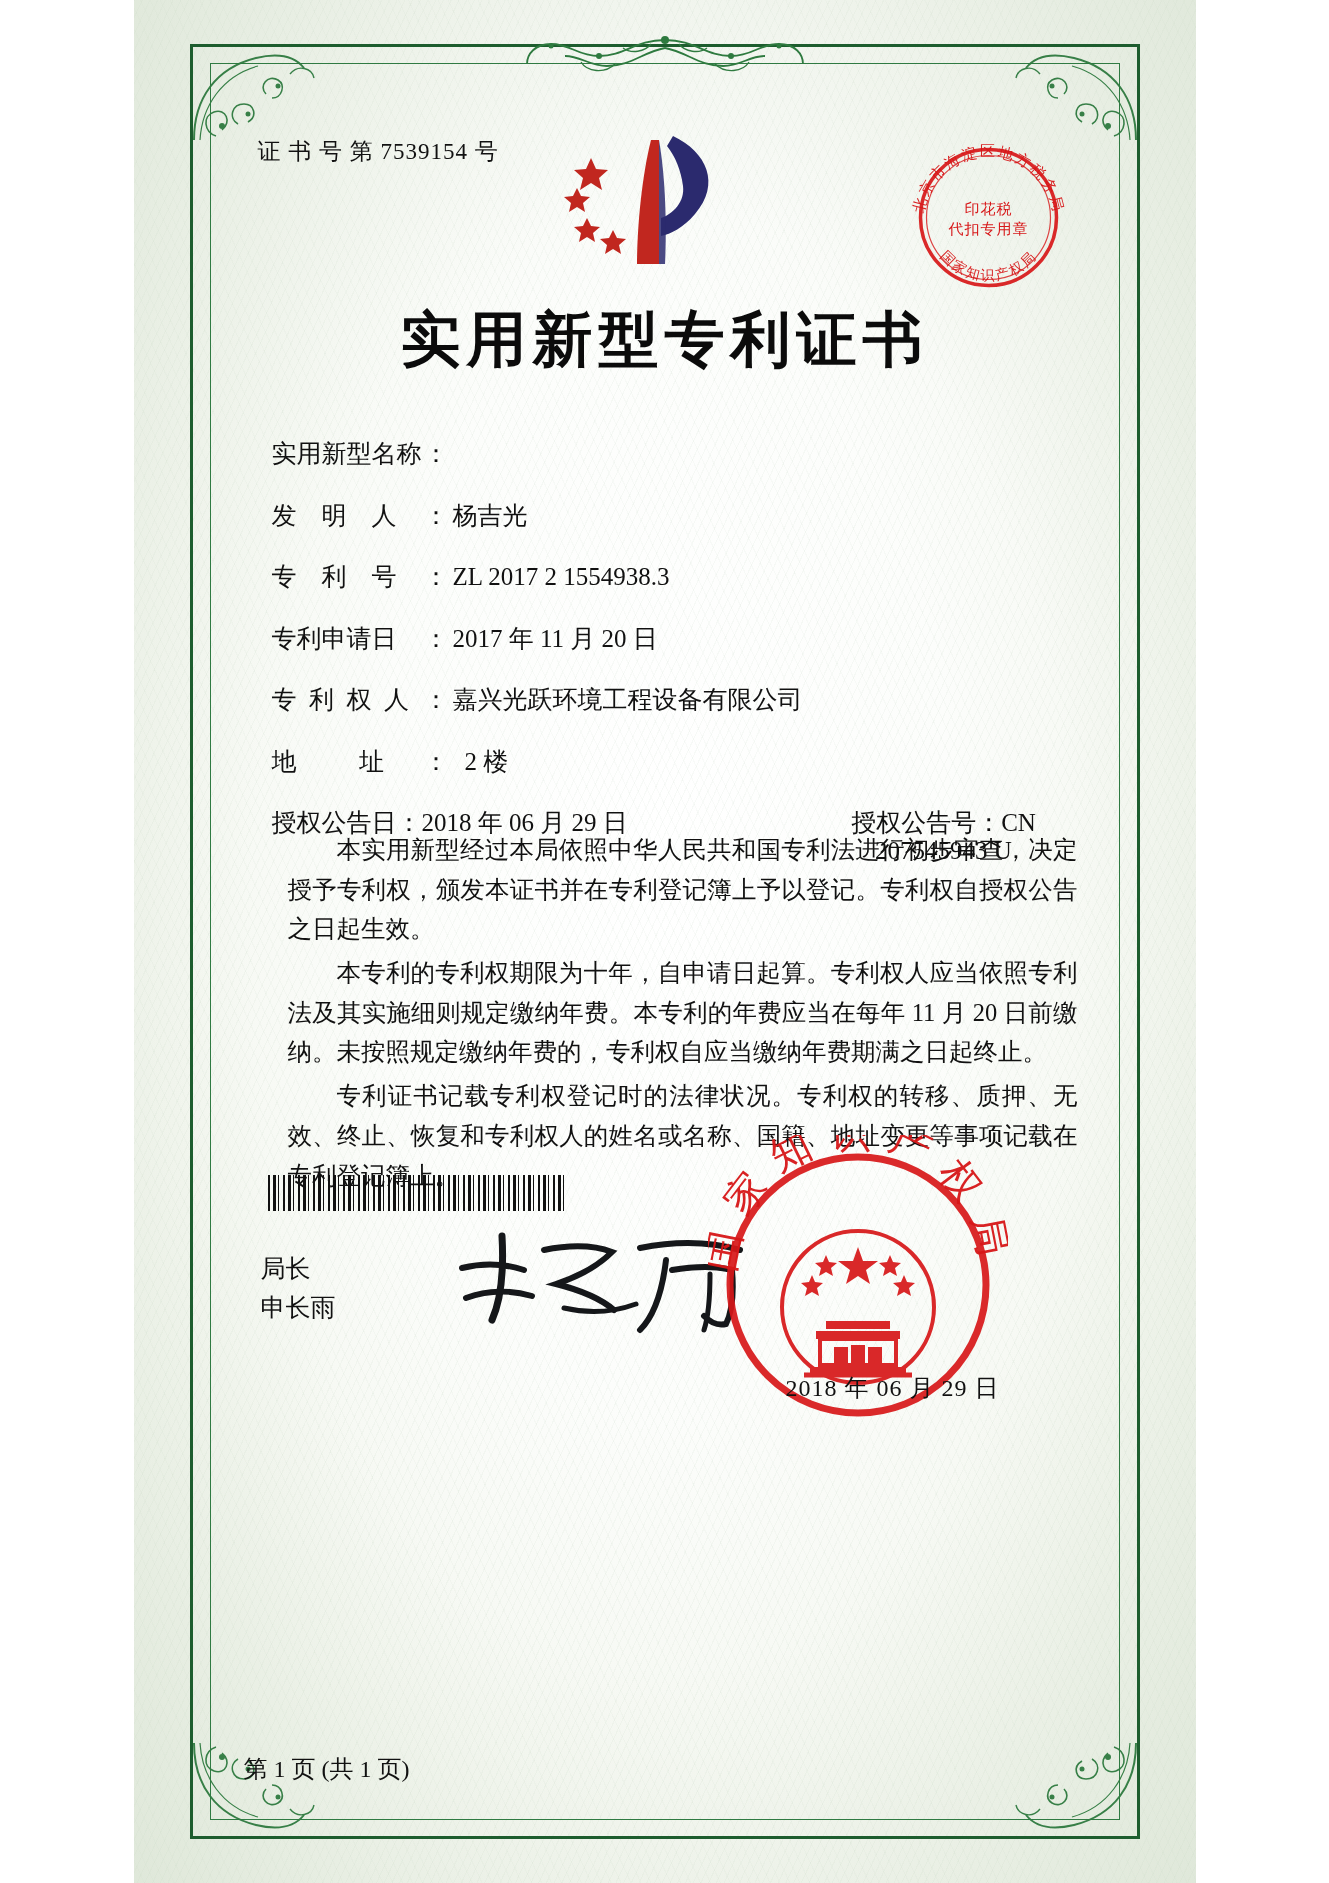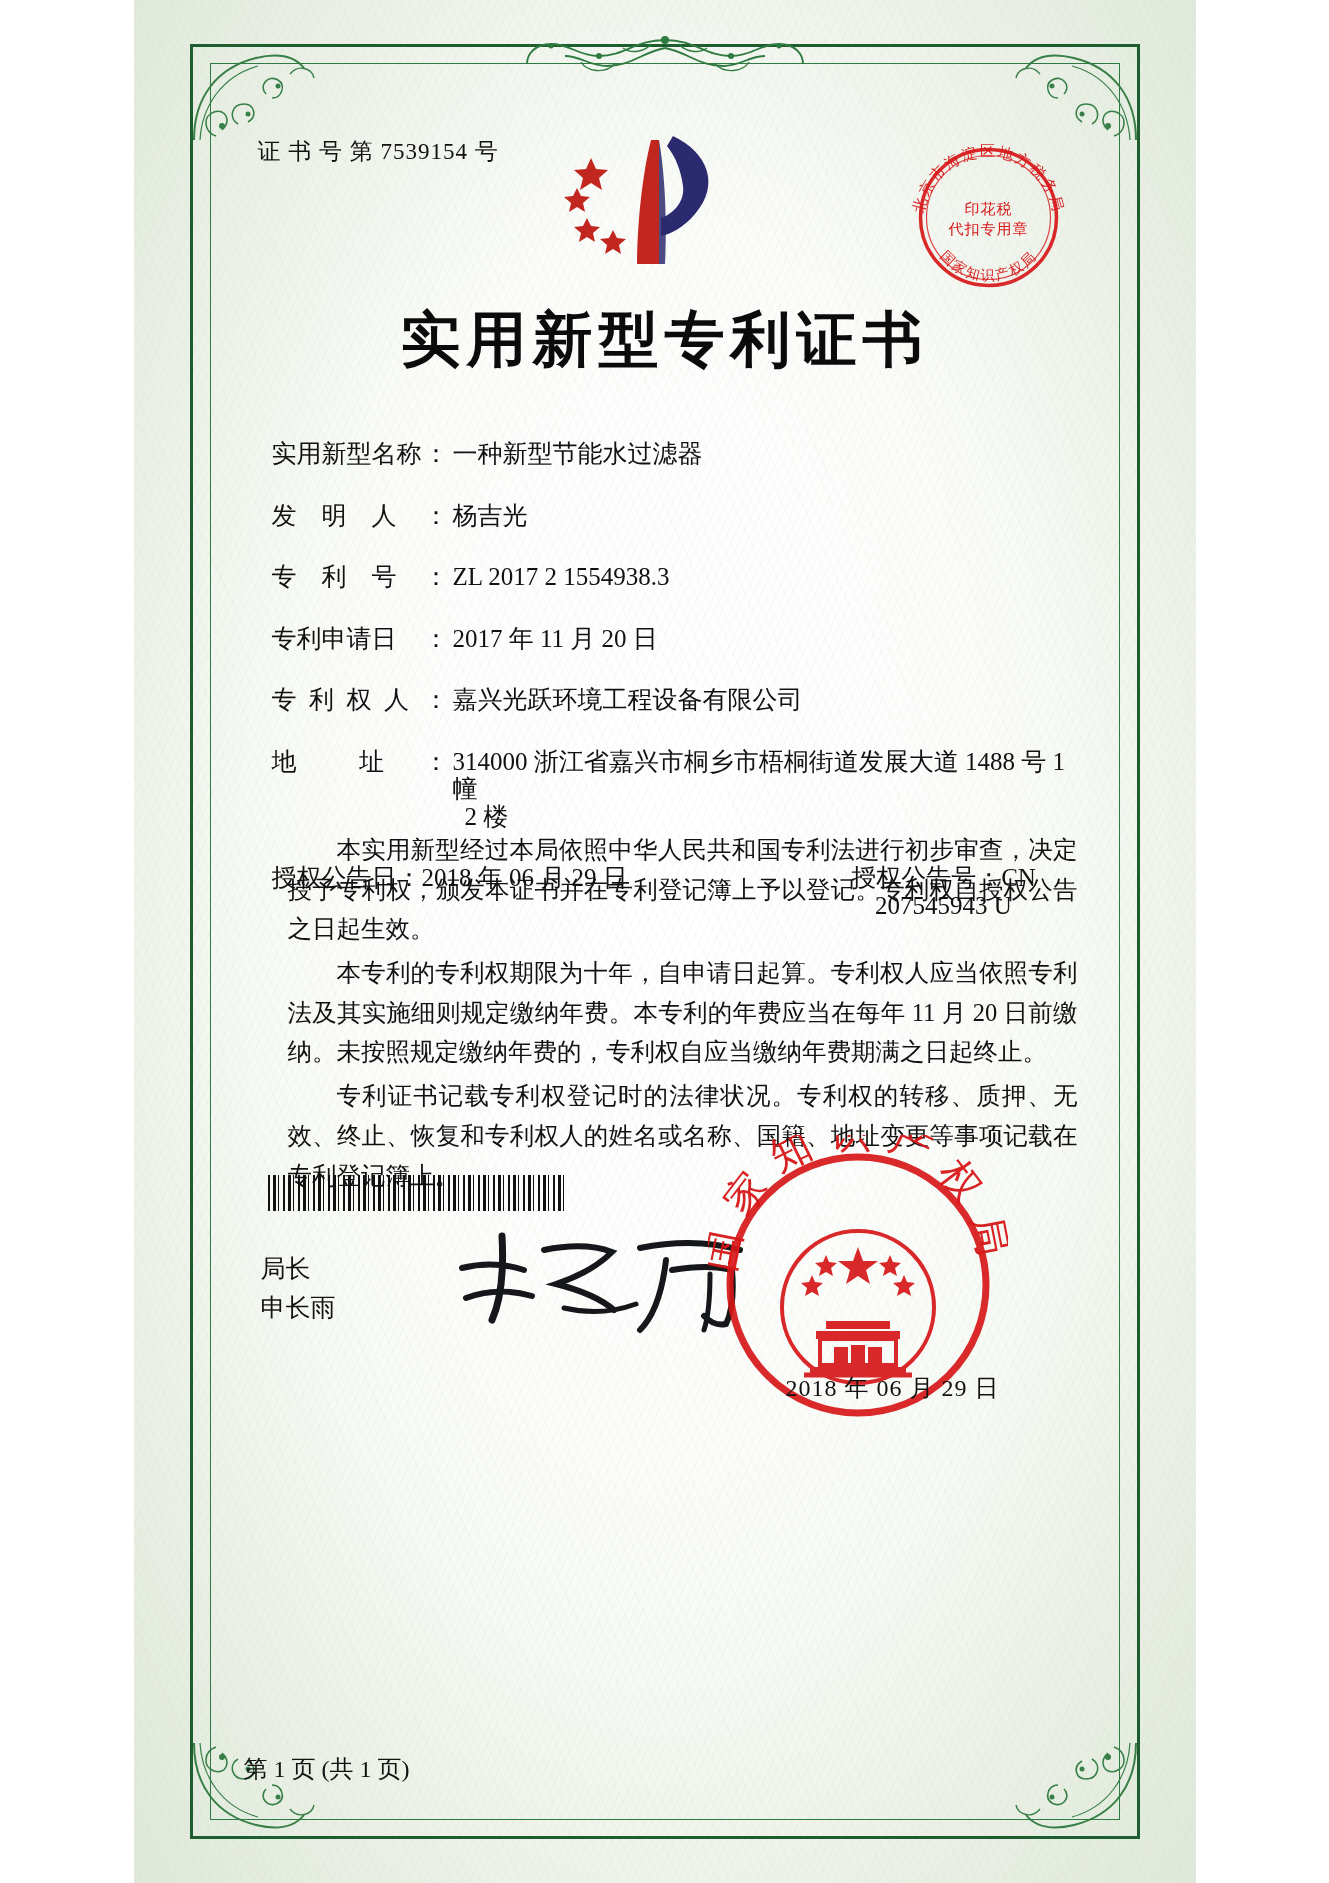--- a/index.html
+++ b/index.html
@@ -362,21 +362,20 @@
       </svg>
     </div>
 
     <div class="title">实用新型专利证书</div>
 
     <div class="fields">
 
       <div class="field-row">
         <span class="f-label">实用新型名称</span>
         <span class="f-colon">：</span>
-        <span class="f-value">一种新型节能水过滤器</span>
       </div>
 
       <div class="field-row">
         <span class="f-label">发    明    人</span>
         <span class="f-colon">：</span>
         <span class="f-value">杨吉光</span>
       </div>
 
       <div class="field-row">
         <span class="f-label">专    利    号</span>
@@ -393,21 +392,20 @@
       <div class="field-row">
         <span class="f-label">专  利  权  人</span>
         <span class="f-colon">：</span>
         <span class="f-value">嘉兴光跃环境工程设备有限公司</span>
       </div>
 
       <div class="field-row">
         <span class="f-label">地          址</span>
         <span class="f-colon">：</span>
         <span class="f-value">
-          <span>314000 浙江省嘉兴市桐乡市梧桐街道发展大道 1488 号 1 幢</span>
           <span class="line2">2 楼</span>
         </span>
       </div>
 
       <div class="grant-row">
         <span class="grant-left">
           <span>授权公告日</span><span>：</span><span>2018 年 06 月 29 日</span>
         </span>
         <span class="grant-right">
           <span>授权公告号</span><span>：</span><span>CN 207545943 U</span>

